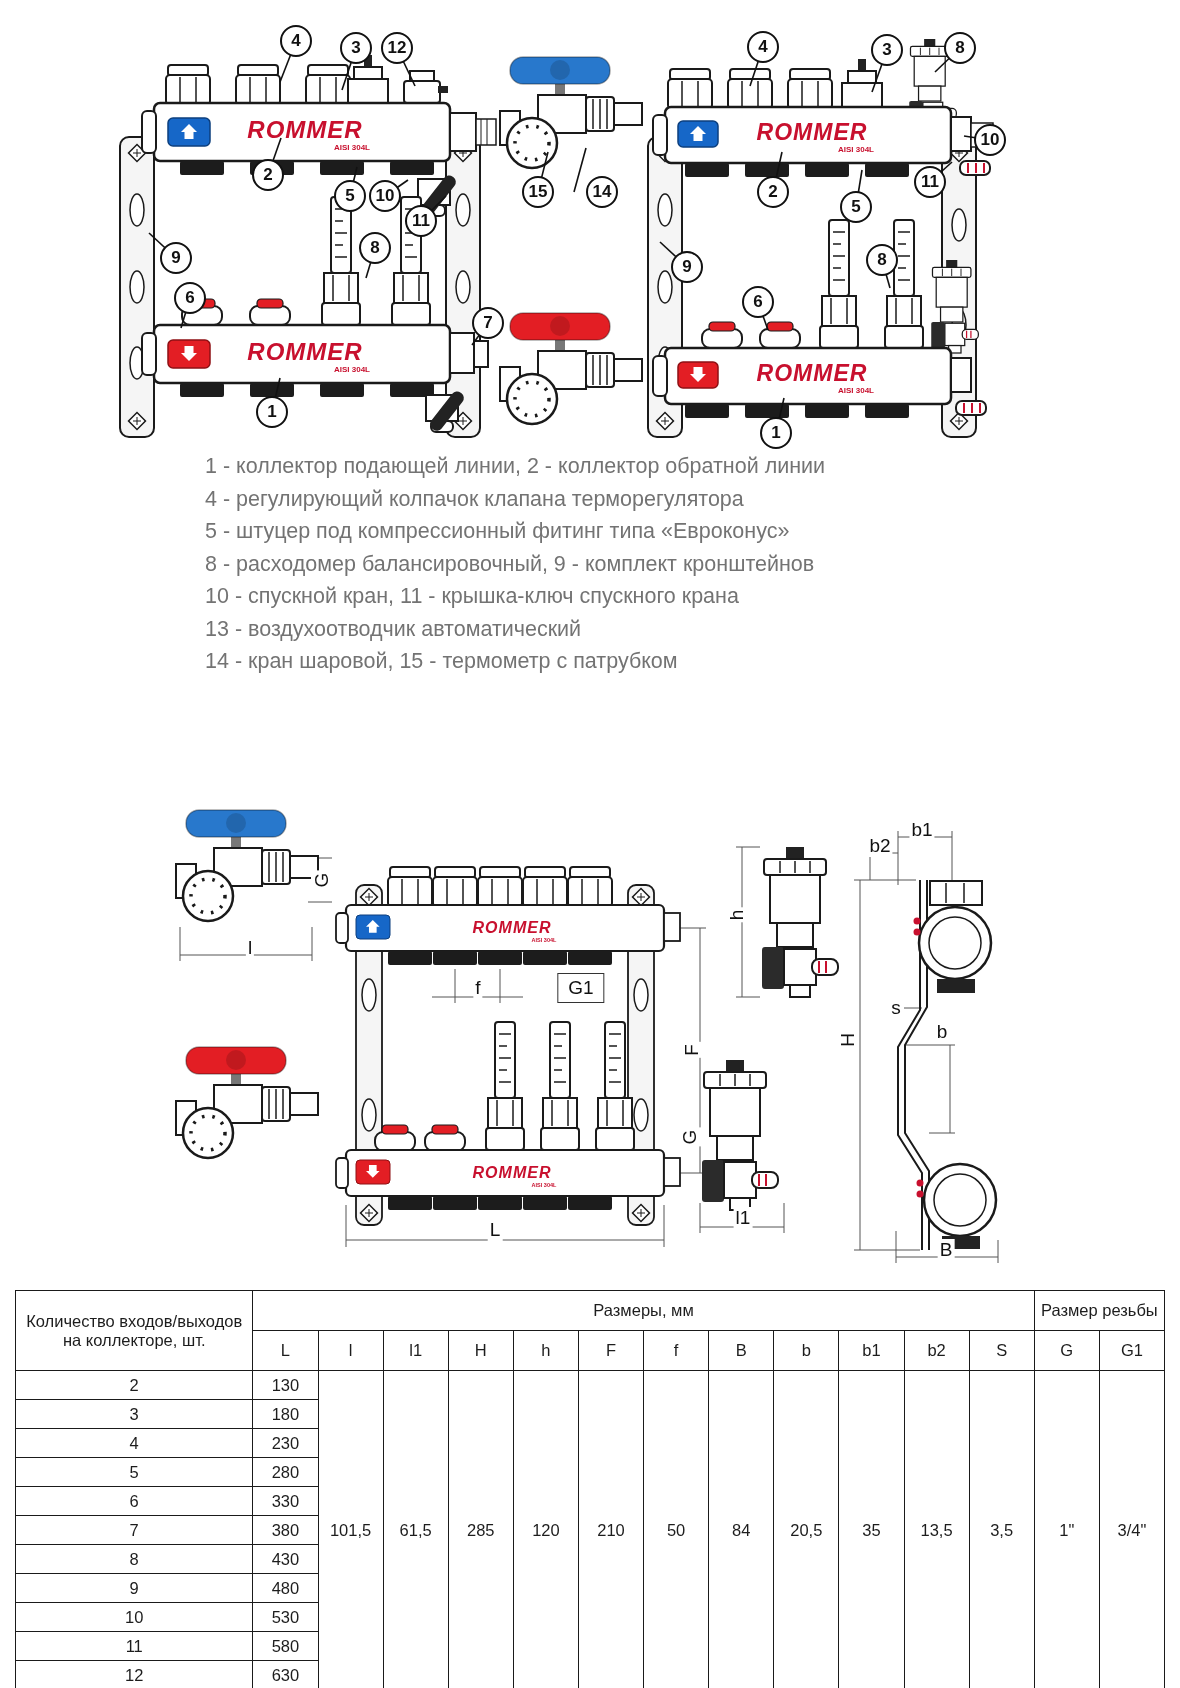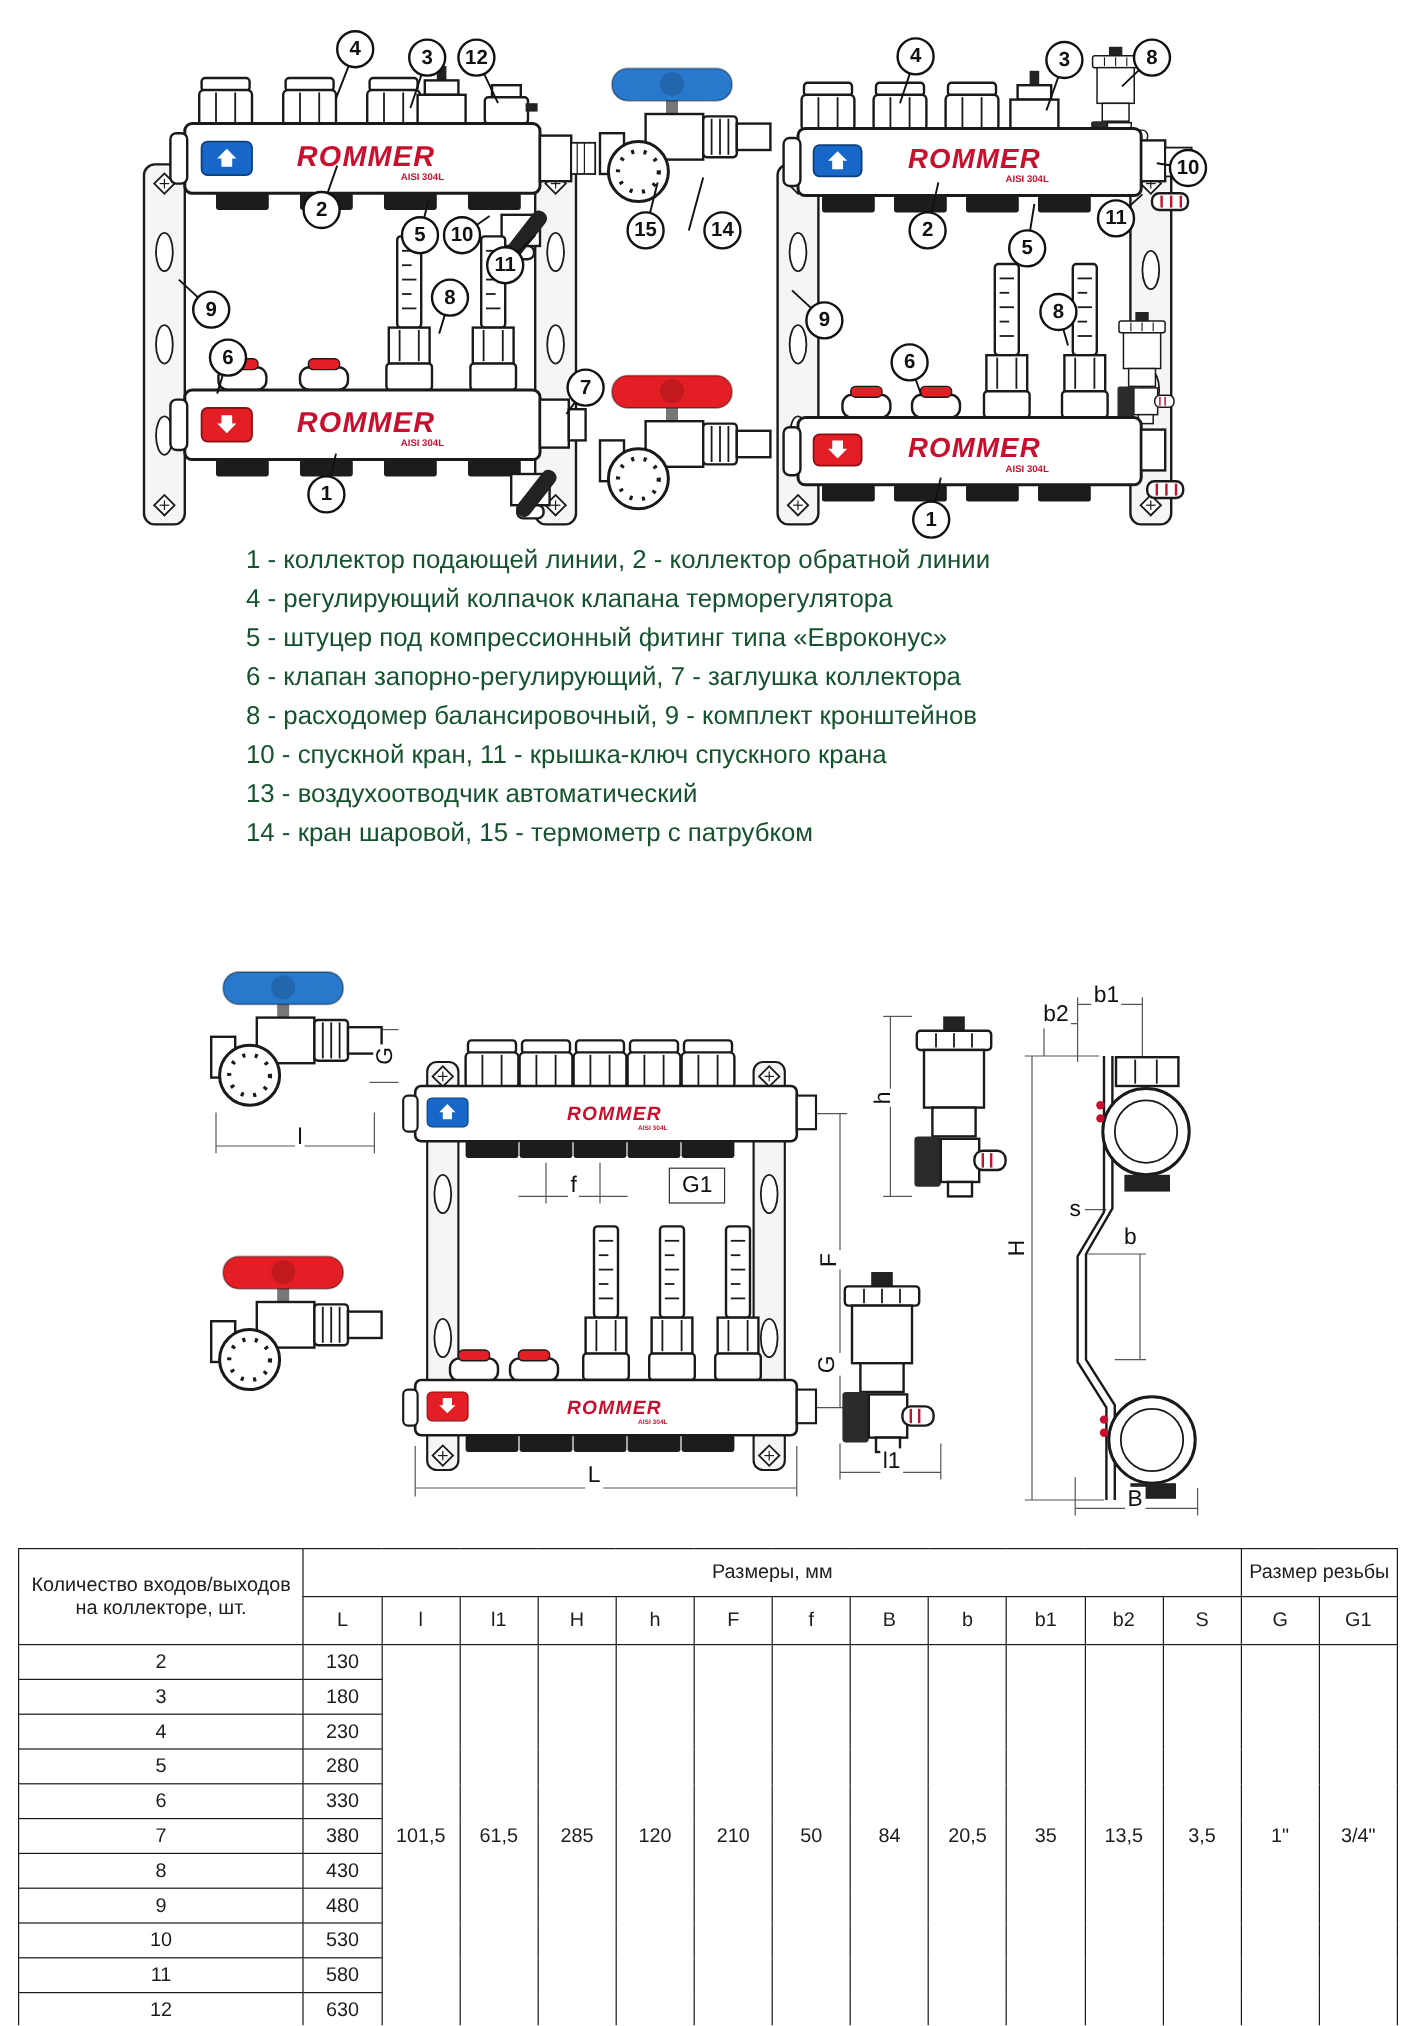--- a/index.html
+++ b/index.html
@@ -10,21 +10,21 @@
   .logo{font-family:"Liberation Sans",sans-serif;font-weight:bold;font-style:italic;
         fill:#c8102e;letter-spacing:1px;text-anchor:middle;}
   .logosub{font-family:"Liberation Sans",sans-serif;font-weight:bold;fill:#c8102e;text-anchor:middle;}
   .line-art{stroke:#1a1a1a;fill:#fff;}
   
   #annot-layer{position:absolute;left:0;top:0;width:1180px;height:1688px;pointer-events:none;}
   .callout{position:absolute;width:32px;height:32px;box-sizing:border-box;border:2.5px solid #111;
            border-radius:50%;background:#fff;display:flex;align-items:center;justify-content:center;
            font-weight:bold;font-size:17px;color:#111;}
   
-  .legend{position:absolute;left:205px;top:450px;width:740px;font-size:21.5px;line-height:32.5px;color:#14532d;}
+  .legend{position:absolute;left:205px;top:450px;width:740px;font-size:21.5px;line-height:32.5px;color:#737373;}
   
   .dimlabel{position:absolute;transform:translate(-50%,-50%);font-size:19px;color:#111;background:#fff;
             padding:0 2px;white-space:nowrap;}
   .dimlabel.rot{transform:translate(-50%,-50%) rotate(-90deg);}
   .dimlabel.box{border:1.5px solid #333;padding:3px 10px;}
   
   .spec-table{position:absolute;left:15px;top:1290px;width:1150px;}
   .spec-table table{border-collapse:collapse;width:100%;table-layout:fixed;}
   .spec-table th,.spec-table td{border:1px solid #1a1a1a;text-align:center;vertical-align:middle;
             font-size:16.5px;font-weight:normal;color:#1d1d1d;padding:0;}
@@ -253,21 +253,20 @@
     <use href="#stub" x="195" y="379"></use>
       <use href="#stub" x="255" y="379"></use>
       <use href="#stub" x="315" y="379"></use>
       <use href="#stub" x="375" y="379"></use>
   </svg>
 
   <div class="legend">
       <div class="legend-line">1 - коллектор подающей линии, 2 - коллектор обратной линии</div>
       <div class="legend-line">4 - регулирующий колпачок клапана терморегулятора</div>
       <div class="legend-line">5 - штуцер под компрессионный фитинг типа «Евроконус»</div>
-      <div class="legend-line">6 - клапан запорно-регулирующий, 7 - заглушка коллектора</div>
       <div class="legend-line">8 - расходомер балансировочный, 9 - комплект кронштейнов</div>
       <div class="legend-line">10 - спускной кран, 11 - крышка-ключ спускного крана</div>
       <div class="legend-line">13 - воздухоотводчик автоматический</div>
       <div class="legend-line">14 - кран шаровой, 15 - термометр с патрубком</div>
     </div>
 
   <svg class="diagram-svg" style="left:160px;top:785px" width="860" height="485" viewBox="0 0 860 485">
     <g stroke="#555" stroke-width="1" fill="none">
 
       <line x1="20" y1="142" x2="20" y2="176"></line>

